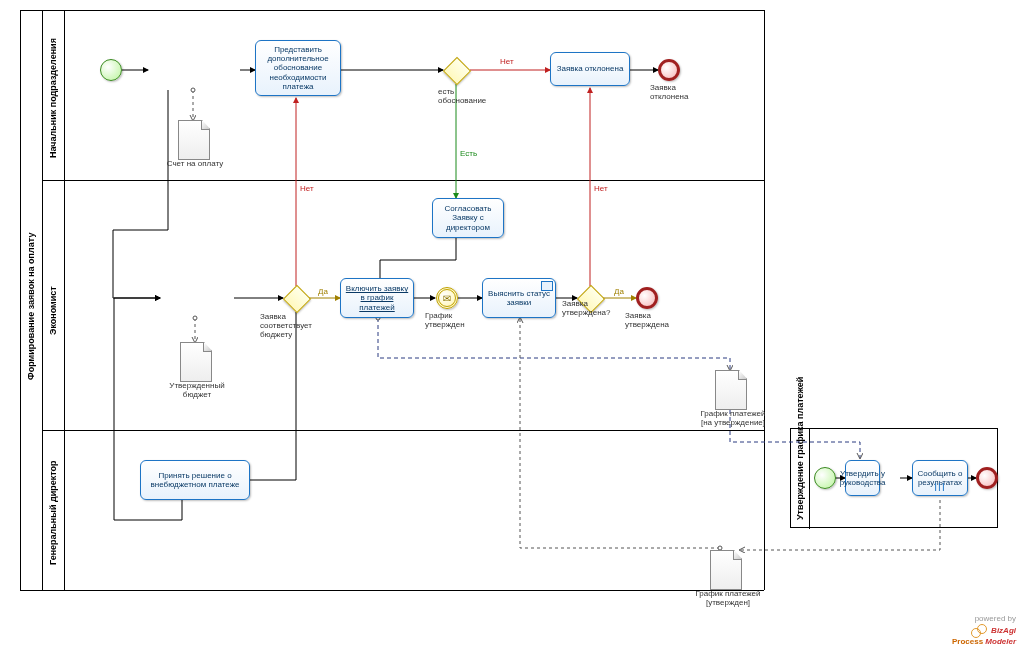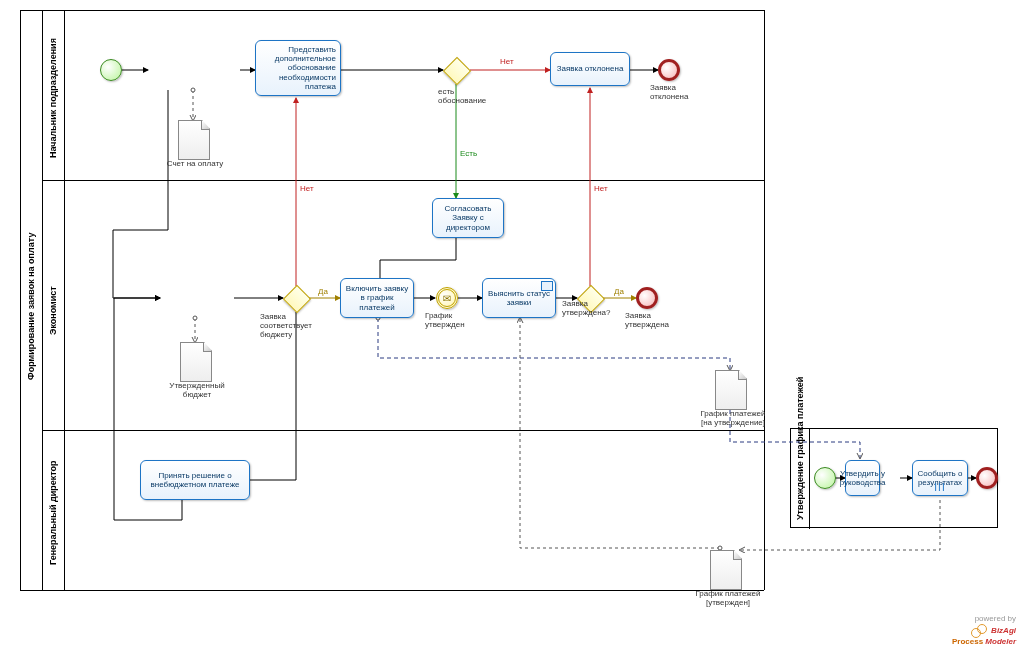--- a/index.html
+++ b/index.html
@@ -292,21 +292,21 @@
     <path d="M182,500 L182,520 L114,520 L114,298 L160,298" stroke="#000" fill="none" marker-end="url(#arr)"></path>
 
     <path d="M834,478 L845,478" stroke="#000" fill="none" marker-end="url(#arr)"></path>
     <path d="M900,478 L912,478" stroke="#000" fill="none" marker-end="url(#arr)"></path>
     <path d="M966,478 L976,478" stroke="#000" fill="none" marker-end="url(#arr)"></path>
   </svg>
 
   <div class="event event-start" style="left:100px; top:59px;"></div>
 
 
-  <div class="task" style="left:255px; top:40px; width:86px; height:56px;text-align:right;">
+  <div class="task" style="left:255px; top:40px; width:86px; height:56px;">
     <span>Представить дополнительное обоснование необходимости платежа</span>
   </div>
 
   <div class="gateway" style="left:443px; top:57px;">
       <div class="diamond"></div>
     </div>
   <div class="label" style="left:438px; top:88px; width:40px;">есть обоснование</div>
 
   <div class="label label-red" style="left:500px; top:58px;">Нет</div>
   <div class="label label-green" style="left:460px; top:150px;">Есть</div>
@@ -327,21 +327,21 @@
     <span>Согласовать Заявку с директором</span>
   </div>
 
 
   <div class="gateway" style="left:283px; top:285px;">
       <div class="diamond"></div>
     </div>
   <div class="label" style="left:260px; top:313px; width:72px;">Заявка соответствует бюджету</div>
   <div class="label label-yellow" style="left:318px; top:288px;">Да</div>
 
-  <div class="task" style="left:340px; top:278px; width:74px; height:40px;">
+  <div class="task" style="left:340px; top:278px; width:74px; height:40px;text-decoration:underline;">
     <span>Включить заявку в график платежей</span>
   </div>
 
   <div class="event event-message" style="left:436px; top:287px;">✉</div>
   <div class="label" style="left:425px; top:312px; width:46px;">График утвержден</div>
 
   <div class="task" style="left:482px; top:278px; width:74px; height:40px;">
     <span>Выяснить статус заявки</span>
     <span class="marker-sub"></span>
   </div>

